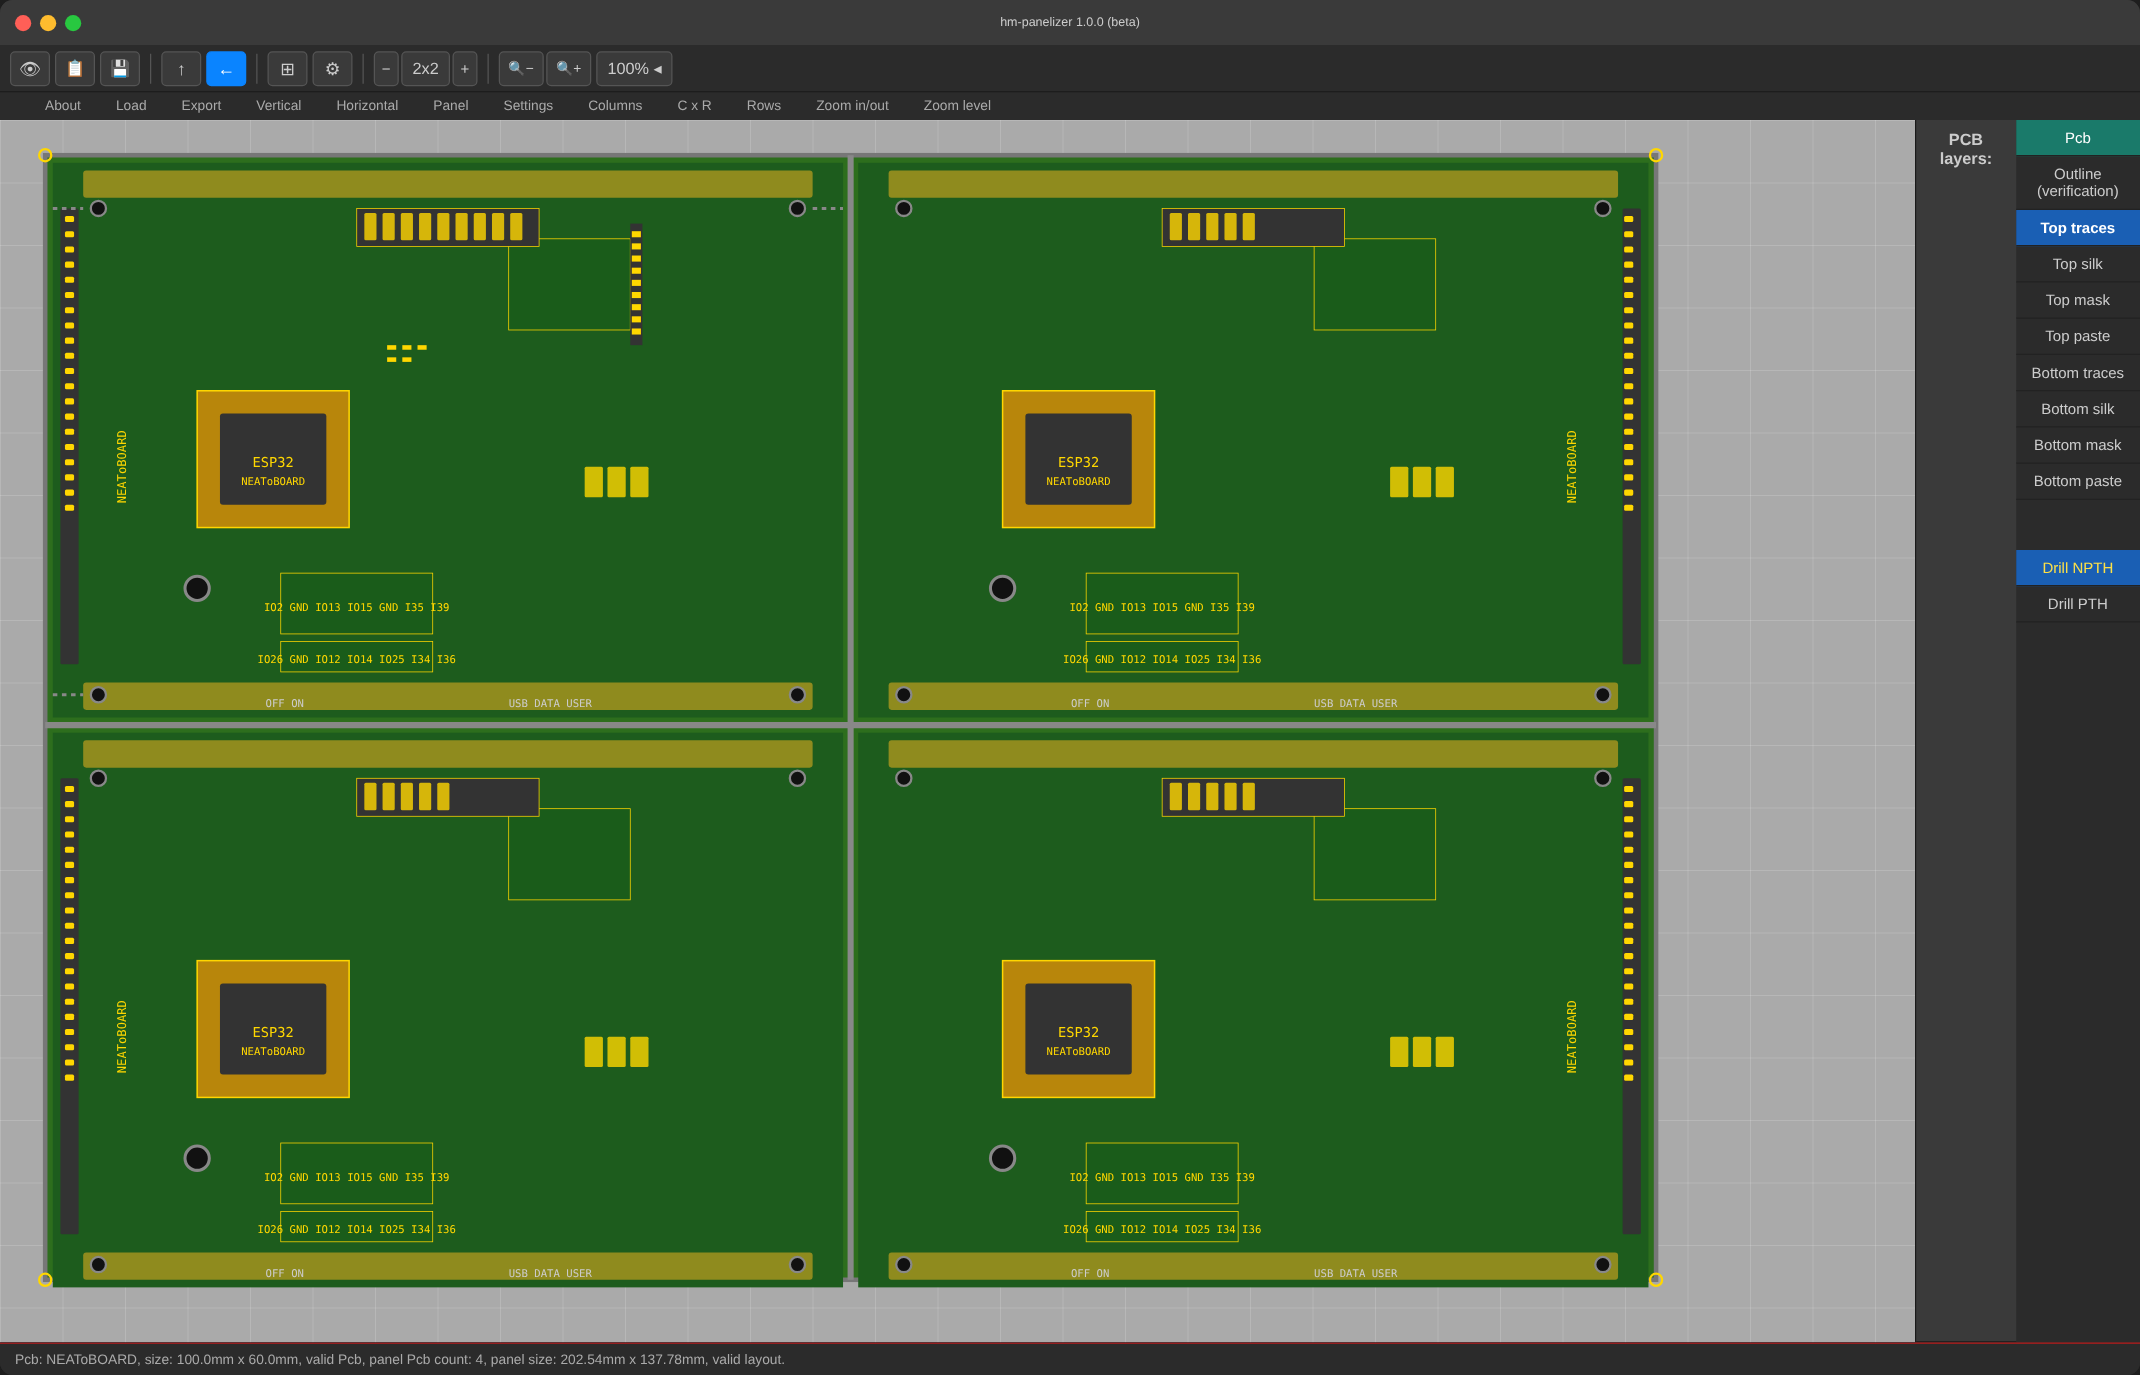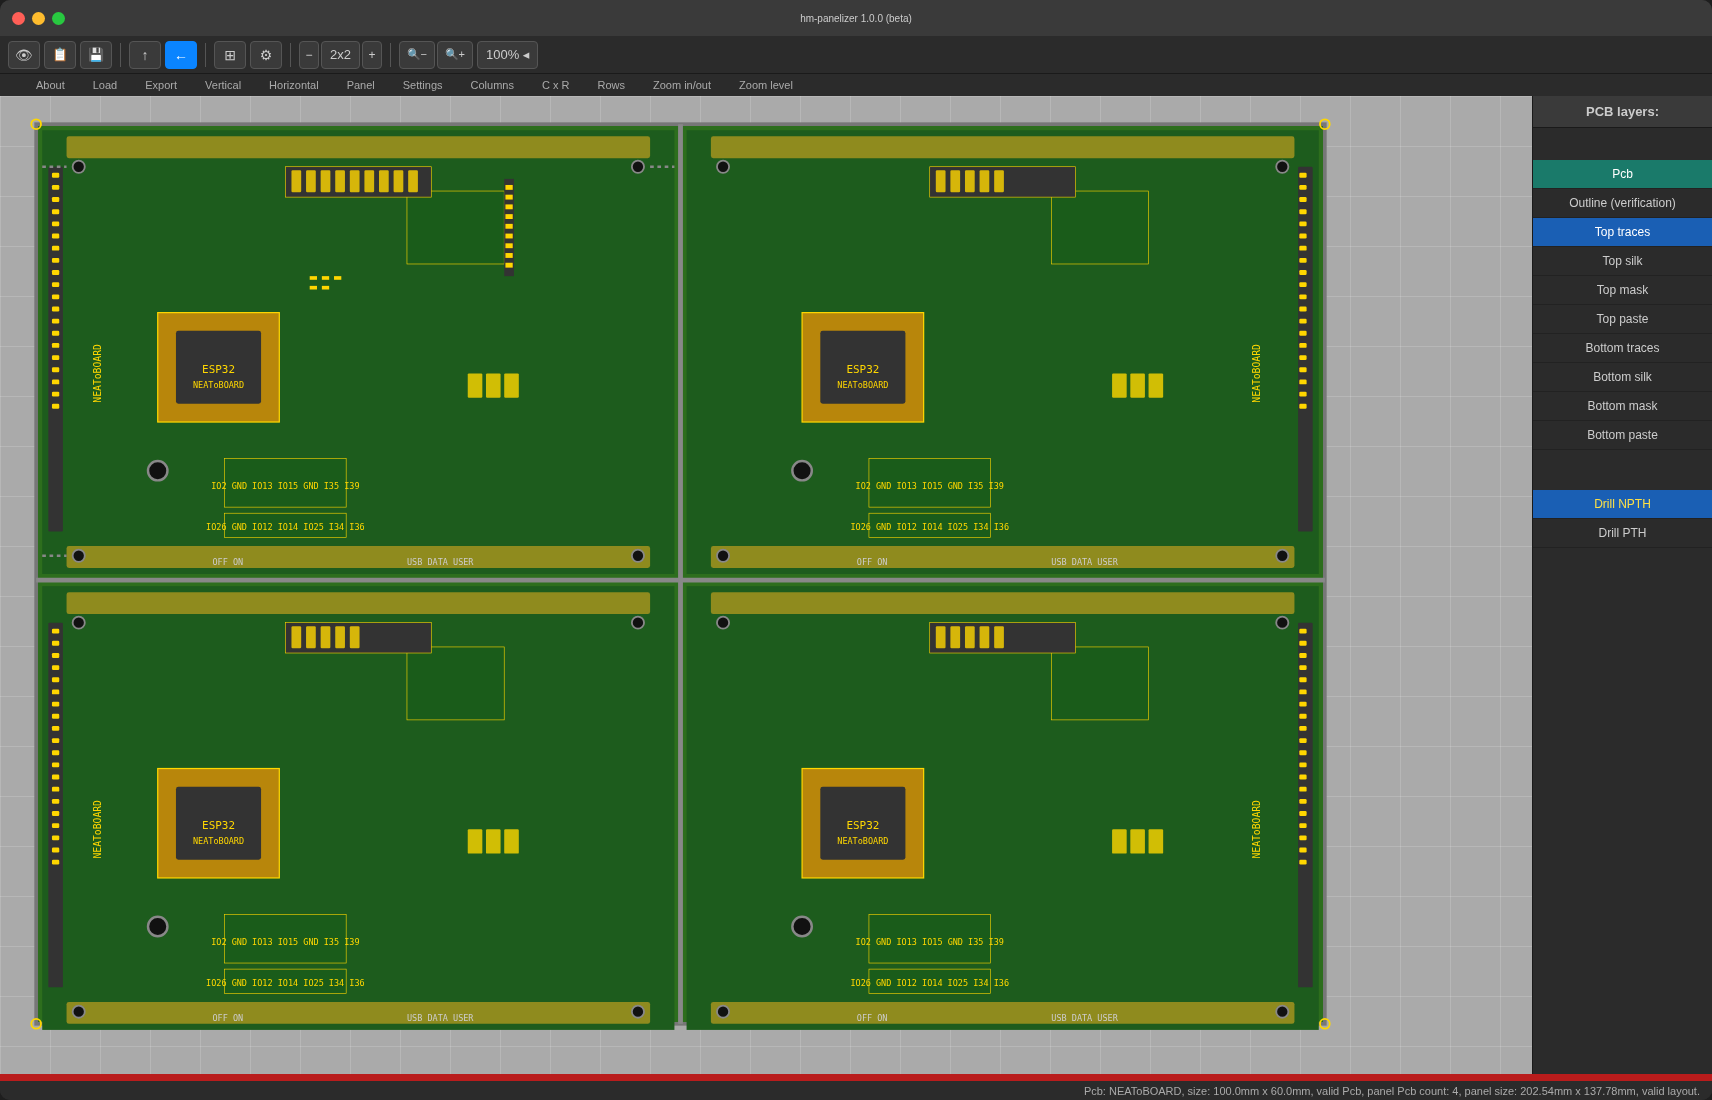--- a/index.html
+++ b/index.html
@@ -172,37 +172,36 @@
       background-color: #aaa;
     }
 
     
     .status-bar {
       background: #2b2b2b;
       height: 26px;
       display: flex;
       align-items: center;
       padding: 0 12px;
-      border-top: 7px solid #b91c1c;
+      border-top: 1px solid #b91c1c;
       flex-shrink: 0;
-      justify-content: flex-end;
     }
 
     .status-text {
       color: #aaa;
       font-size: 11px;
     }
 
     
     .right-panel {
       width: 180px;
       background: #2b2b2b;
       border-left: 1px solid #1a1a1a;
       display: flex;
-      flex-direction: column;
+      flex-direction: row;
       flex-shrink: 0;
     }
 
     .panel-title {
       background: #3a3a3a;
       padding: 8px 12px;
       font-size: 13px;
       color: #ccc;
       font-weight: 600;
       text-align: center;
@@ -219,21 +218,20 @@
     }
 
     .layer-item.active {
       background: #1a5fb4;
       color: white;
     }
 
     .layer-item.active-teal {
       background: #1a7a7a;
       color: white;
-      margin-top: 32px;
     }
   </style>
 </head>
 <body>
 
 <div class="window">
 
   <div class="title-bar">
     <div class="traffic-lights">
       <div class="traffic-light tl-close"></div>
@@ -588,21 +586,21 @@
         <circle cx="10" cy="750" r="4" fill="none" stroke="#ffd700" stroke-width="1.5"></circle>
         <circle cx="1070" cy="750" r="4" fill="none" stroke="#ffd700" stroke-width="1.5"></circle>
       </svg>
     </div>
 
     <div class="right-panel">
       <div class="panel-title">PCB layers:</div>
       <div id="layer-list">
           <div class="layer-item active-teal" style="background: rgb(26, 122, 106); color: white;">Pcb</div>
           <div class="layer-item">Outline (verification)</div>
-          <div class="layer-item active" style="background: rgb(26, 95, 180); color: white;">Top traces</div>
+          <div class="layer-item active" style="background: rgb(26, 95, 180); color: white; font-weight: bold;">Top traces</div>
           <div class="layer-item">Top silk</div>
           <div class="layer-item">Top mask</div>
           <div class="layer-item">Top paste</div>
           <div class="layer-item">Bottom traces</div>
           <div class="layer-item">Bottom silk</div>
           <div class="layer-item">Bottom mask</div>
           <div class="layer-item">Bottom paste</div>
           <div class="layer-item active" style="background: rgb(26, 95, 180); color: #fde047; margin-top: 40px;">Drill NPTH</div>
           <div class="layer-item">Drill PTH</div>
         </div>

